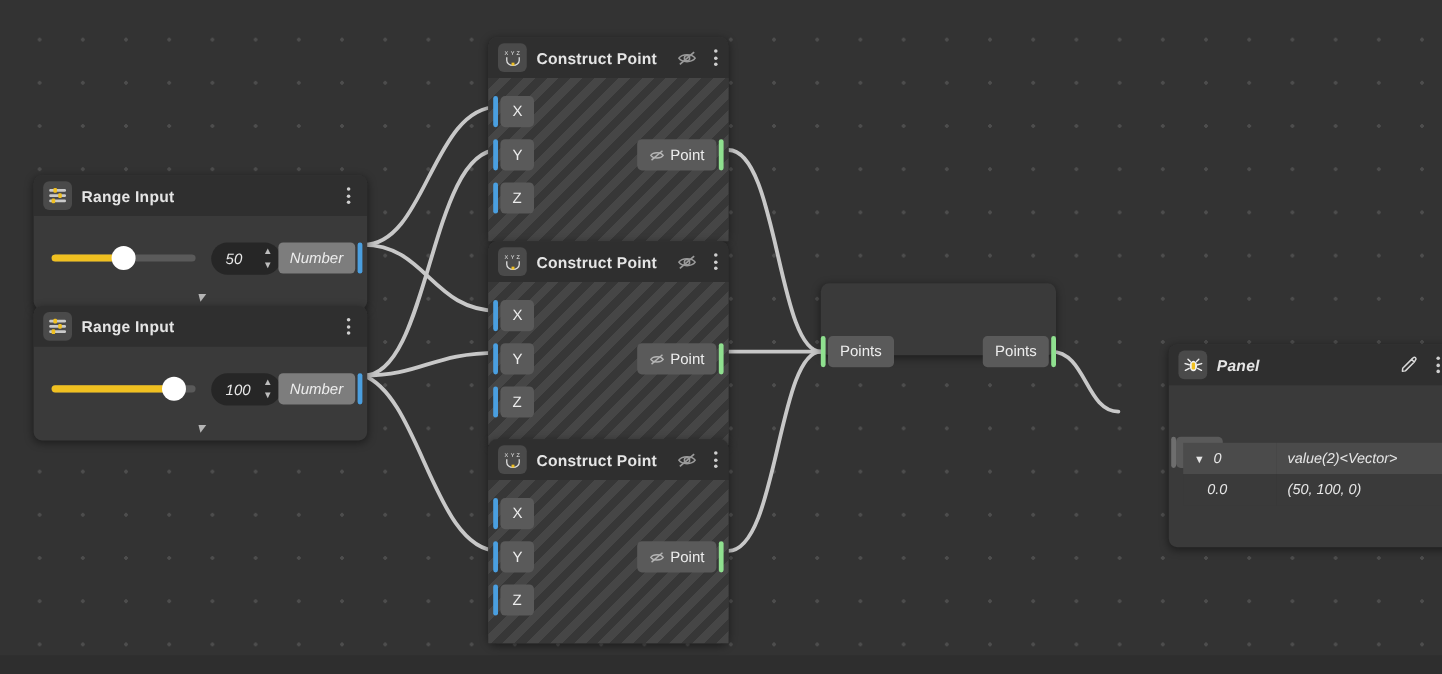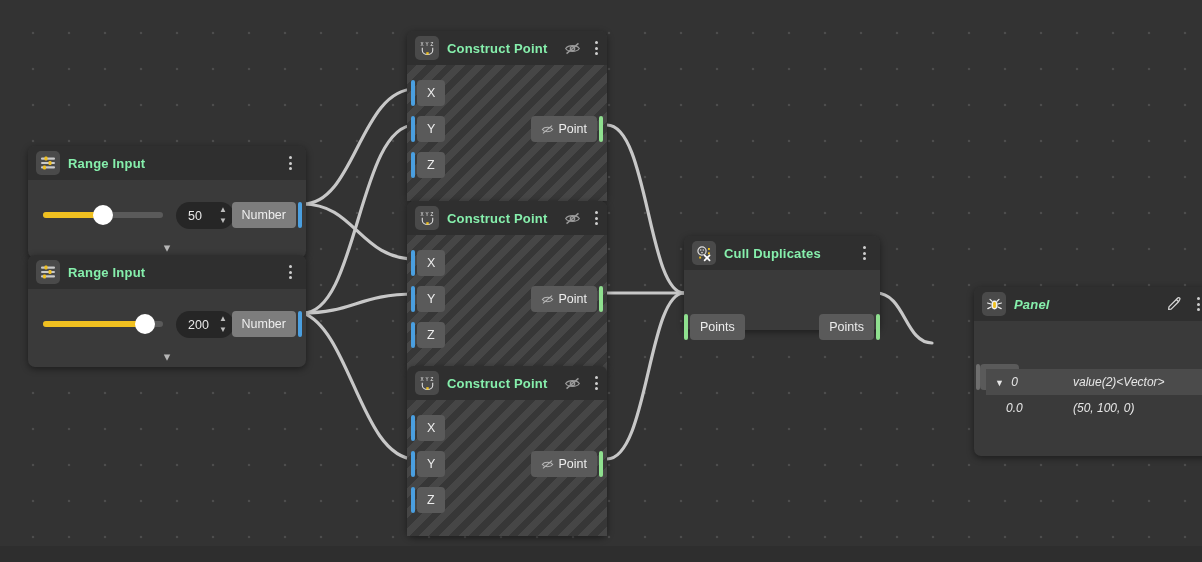--- a/index.html
+++ b/index.html
@@ -35,21 +35,21 @@
     box-shadow: 0 2px 7px rgba(0,0,0,.45);
   }
   .node-head {
     display: flex; align-items: center;
     height: 34px; padding: 0 8px 0 8px;
     background: #2f2f2f;
     border-radius: 7px 7px 0 0;
     gap: 8px;
   }
   .node-title {
-    color: #86efac; font-size: 13px; font-weight: bold;
+    color: #e5e5e5; font-size: 13px; font-weight: bold;
     white-space: nowrap; letter-spacing: .2px;
   }
   .head-spacer { flex: 1; }
   .node-body { position: relative; }
 
   .icon-box {
     width: 24px; height: 24px; flex: 0 0 24px;
     background: #4a4a4a; border-radius: 5px;
     display: flex; align-items: center; justify-content: center;
   }
@@ -74,21 +74,21 @@
 
   
   .hatched {
     background-color: #3d3d3d;
     background-image: repeating-linear-gradient(
       -45deg, #464646 0 7px, #373737 7px 14px);
   }
 
   
   .range-node { width: 278px; }
-  .range-body { height: 78px; position: relative; }
+  .range-body { height: 78px; position: relative; font-style: italic; }
   .slider-track {
     position: absolute; left: 15px; top: 32px;
     width: 120px; height: 6px; border-radius: 3px; background: #5a5a5a;
   }
   .slider-fill { position: absolute; left: 0; top: 0; height: 6px; border-radius: 3px; background: #f0c020; }
   .slider-knob {
     position: absolute; top: -7px; width: 20px; height: 20px;
     border-radius: 50%; background: #ffffff;
   }
   .num-box {
@@ -216,21 +216,21 @@
           <i></i>
           <i></i>
         </span>
     </div>
     <div class="node-body range-body">
       <div class="slider-track">
         <div class="slider-fill" style="width:85%;"></div>
         <div class="slider-knob" style="left:calc(85% - 10px);"></div>
       </div>
       <div class="num-box">
-        <span>200</span>
+        <span>100</span>
         <span class="spin">
           <span>▲</span>
           <span>▼</span>
         </span>
       </div>
       <div class="port-label" style="right:10px; top:22px; background:#7d7d7d;">
         <span>Number</span>
       </div>
       <div class="port-bar port-in" style="right:4px; top:22px;"></div>
       <div class="chev-down">▾</div>
@@ -387,41 +387,20 @@
             <line x1="3" y1="16" x2="17" y2="4" stroke="#b5b5b5" stroke-width="1.9"></line>
           </svg>
         </span>
         <span>Point</span>
       </div>
       <div class="port-bar port-out" style="right:4px; top:51px;"></div>
     </div>
   </div>
 
   <div class="node cull-node" style="left:684px; top:236px;">
-    <div class="node-head">
-      <span class="icon-box">
-        <svg width="17" height="17" viewBox="0 0 17 17">
-          <circle cx="6" cy="6" r="4.1" fill="none" stroke="#dcdcdc" stroke-width="1.2"></circle>
-          <circle cx="4.7" cy="5" r="0.8" fill="#dcdcdc"></circle>
-          <circle cx="7.3" cy="5" r="0.8" fill="#dcdcdc"></circle>
-          <circle cx="6" cy="7.6" r="0.8" fill="#dcdcdc"></circle>
-          <rect x="12" y="3" width="1.9" height="1.9" fill="#f0c020"></rect>
-          <rect x="12" y="7.4" width="1.9" height="1.9" fill="#f0c020"></rect>
-          <rect x="3.2" y="11.6" width="1.9" height="1.9" fill="#f0c020"></rect>
-          <path d="M8.6,10.4 L13.6,15.4 M13.6,10.4 L8.6,15.4" stroke="#ffffff" stroke-width="1.7" stroke-linecap="round"></path>
-        </svg>
-      </span>
-      <span class="node-title">Cull Duplicates</span>
-      <span class="head-spacer"></span>
-      <span class="kebab">
-          <i></i>
-          <i></i>
-          <i></i>
-        </span>
-    </div>
     <div class="node-body cull-body">
       <div class="port-bar port-out" style="left:0px; top:44px;"></div>
       <div class="port-label" style="left:6px; top:44px;">
         <span>Points</span>
       </div>
       <div class="port-label" style="right:6px; top:44px;">
         <span>Points</span>
       </div>
       <div class="port-bar port-out" style="right:0px; top:44px;"></div>
     </div>

